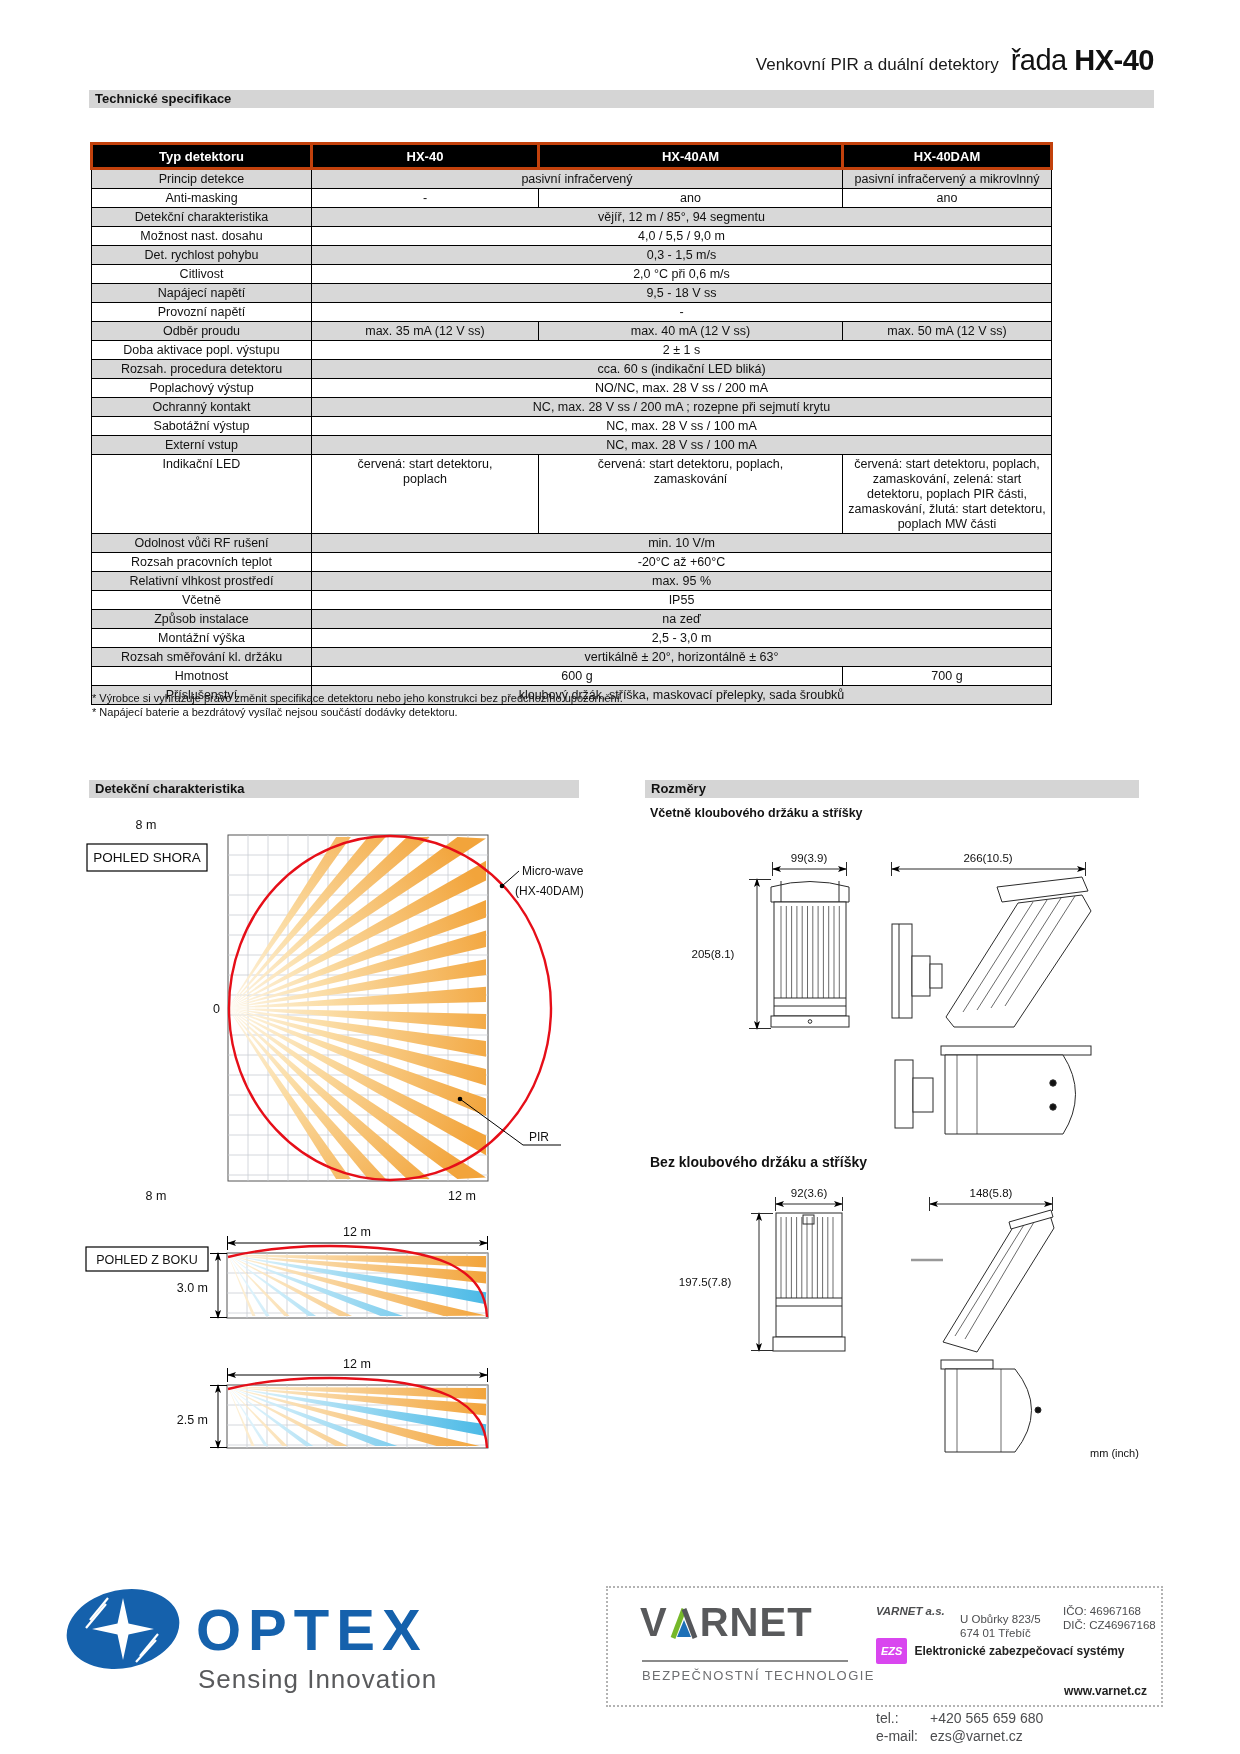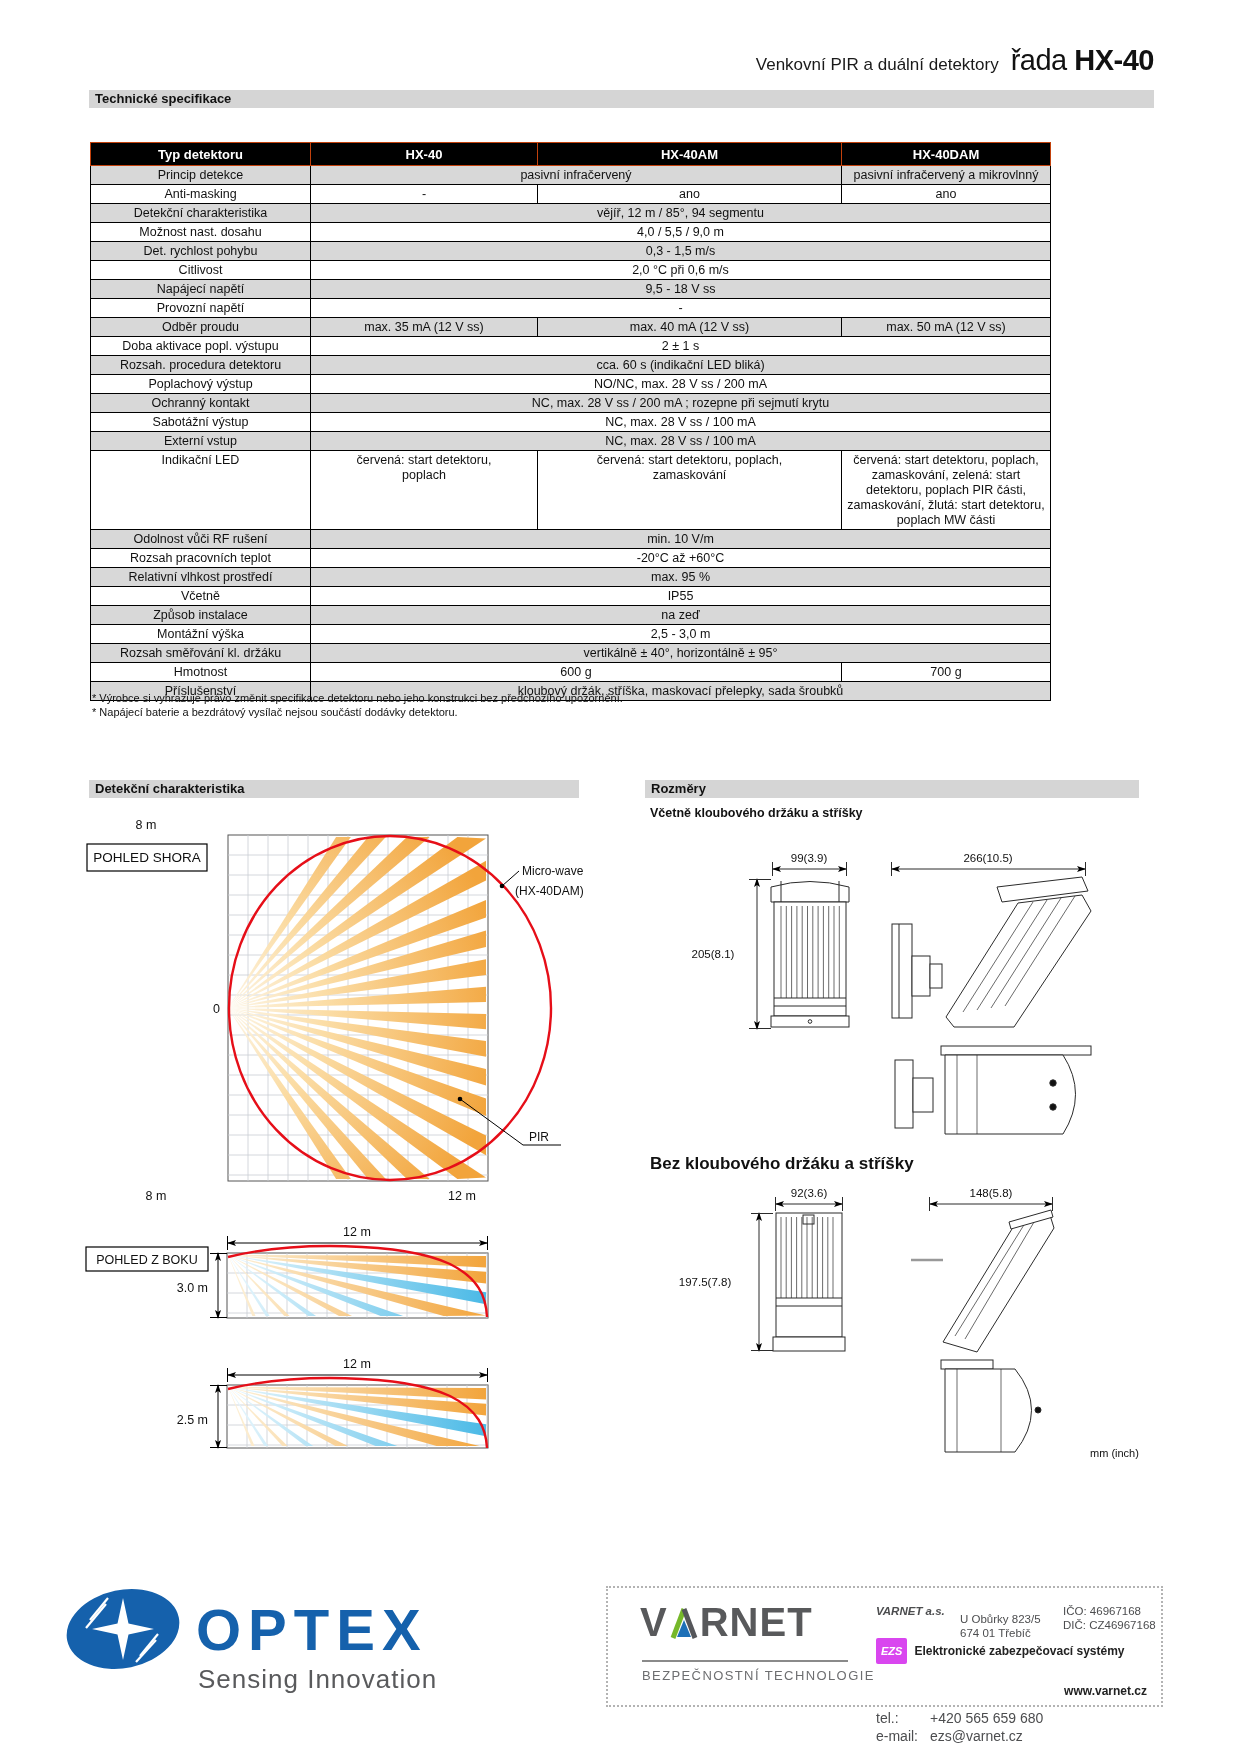--- a/index.html
+++ b/index.html
@@ -13,21 +13,21 @@
   .headline .series .pfx{font-weight:400;}
   .headline .series .nm{font-weight:800;}
   
   .bar{position:absolute;height:18px;background:#d5d5d5;font-size:13px;font-weight:bold;
        line-height:18px;padding-left:6px;box-sizing:border-box;}
   .subhead{position:absolute;font-size:12.5px;font-weight:bold;}
   
   table.spec{position:absolute;left:90px;top:142px;width:960px;border-collapse:collapse;
              font-size:12.5px;table-layout:fixed;}
   table.spec th{background:#000;color:#fff;font-weight:bold;font-size:13px;height:20px;
-                border:1px solid #c2410c;padding:1px 7px;}
+                border:3px solid #c2410c;padding:1px 7px;}
   table.spec td{border:1px solid #000;text-align:center;vertical-align:top;
                 padding:1.5px 3px;line-height:15px;height:15px;white-space:pre-line;}
   table.spec tr.shade td{background:#d8d8d8;}
   
   .footnotes{position:absolute;left:92px;top:692px;font-size:11px;line-height:13.5px;color:#111;}
   
   svg text{font-family:"Liberation Sans","DejaVu Sans",sans-serif;fill:#111;}
   
   .optex-word{position:absolute;left:196px;top:1596px;font-size:58px;font-weight:800;
               color:#1561ac;letter-spacing:7px;}
@@ -168,21 +168,21 @@
         <tr class="shade">
           <td>Způsob instalace</td>
           <td colspan="3">na zeď</td>
         </tr>
         <tr>
           <td>Montážní výška</td>
           <td colspan="3">2,5 - 3,0 m</td>
         </tr>
         <tr class="shade">
           <td>Rozsah směřování kl. držáku</td>
-          <td colspan="3">vertikálně ± 40°, horizontálně ± 95°</td>
+          <td colspan="3">vertikálně ± 20°, horizontálně ± 63°</td>
         </tr>
         <tr>
           <td>Hmotnost</td>
           <td colspan="2">600 g</td>
           <td colspan="1">700 g</td>
         </tr>
         <tr class="shade">
           <td>Příslušenství</td>
           <td colspan="3">kloubový držák, stříška, maskovací přelepky, sada šroubků</td>
         </tr>
@@ -190,21 +190,21 @@
   </table>
 
   <div class="footnotes">
     <div>* Výrobce si vyhrazuje právo změnit specifikace detektoru nebo jeho konstrukci bez předchozího upozornění.</div>
     <div>* Napájecí baterie a bezdrátový vysílač nejsou součástí dodávky detektoru.</div>
   </div>
 
   <div class="bar" style="left:89px;top:780px;width:490px;">Detekční charakteristika</div>
   <div class="bar" style="left:645px;top:780px;width:494px;">Rozměry</div>
   <div class="subhead" style="left:650px;top:806px;">Včetně kloubového držáku a stříšky</div>
-  <div class="subhead" style="left:650px;top:1154px;font-size:17px;">Bez kloubového držáku a stříšky</div>
+  <div class="subhead" style="left:650px;top:1154px;font-size:14px;">Bez kloubového držáku a stříšky</div>
 
   <svg class="abs" style="left:82px;top:808px;" width="560" height="405" viewBox="0 0 560 405">
     <defs>
       <radialGradient id="gTop" gradientUnits="userSpaceOnUse" cx="146" cy="200" r="280">
         <stop offset="0" stop-color="#fdf6e8"></stop>
           <stop offset="0.35" stop-color="#fbdda6"></stop>
           <stop offset="1" stop-color="#f2a43b"></stop>
       </radialGradient>
       <clipPath id="cTop">
           <rect x="146" y="27" width="260" height="346"></rect>

